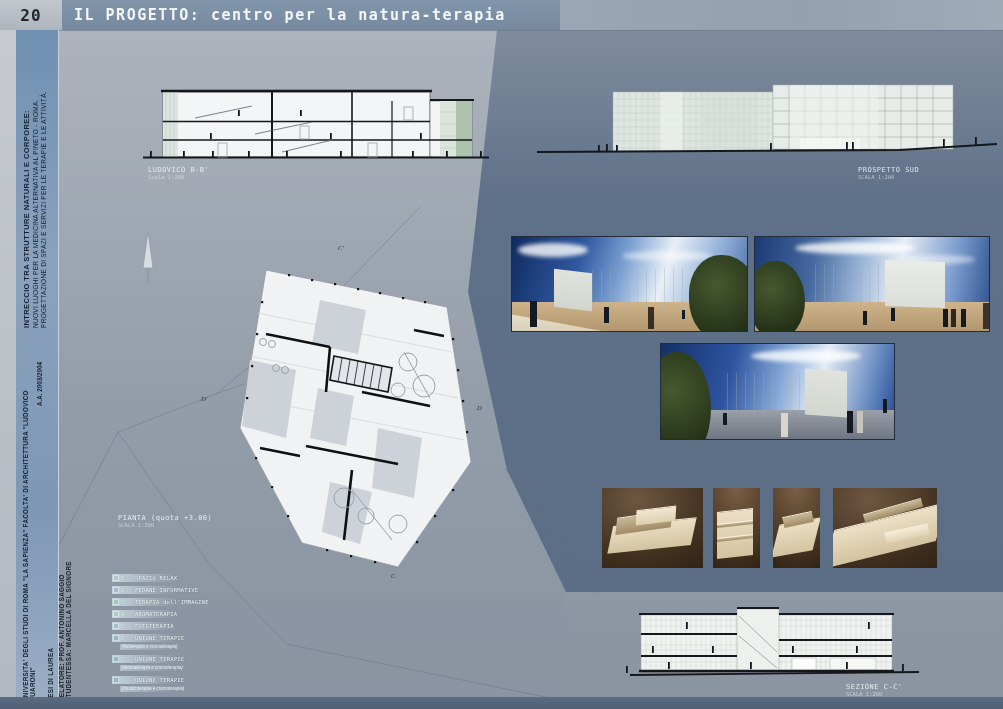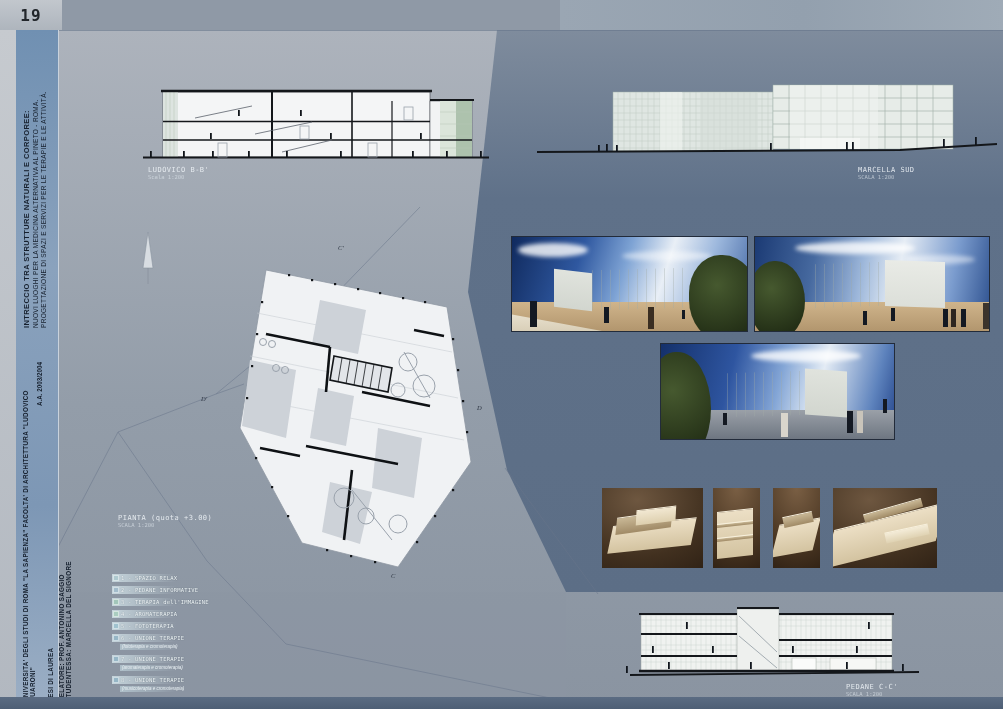--- a/index.html
+++ b/index.html
@@ -96,21 +96,24 @@
     <g stroke="#68758a" stroke-width="0.8" opacity="0.65" fill="none">
       <path d="M118,432 L216,394 L330,300 L420,207"></path>
       <path d="M118,432 L58,547"></path>
       <path d="M118,432 L207,561 L286,644 L560,700"></path>
       <path d="M505,468 L598,594"></path>
       <path d="M216,394 L244,384"></path>
     </g>
   </svg>
 
   <div class="abs hdr-num">
-    <span>19</span>
+    <span>20</span>
+  </div>
+  <div class="abs hdr-bar">
+    <span>IL PROGETTO: centro per la natura-terapia</span>
   </div>
   <div class="abs hdr-rest"></div>
   <div class="abs hdr-edge"></div>
 
   <div class="abs sb-outer"></div>
   <div class="abs sb-blue"></div>
   <div class="abs rot sb-top">
     <div class="l1">INTRECCIO TRA STRUTTURE NATURALI E CORPOREE:</div>
     <div class="l2">NUOVI LUOGHI PER LA MEDICINA ALTERNATIVA AL PINETO - ROMA.</div>
     <div class="l2">PROGETTAZIONE DI SPAZI E SERVIZI PER LE TERAPIE E LE ATTIVITÀ.</div>
@@ -246,21 +249,21 @@
         <rect x="606" y="144" width="1.8" height="8"></rect>
         <rect x="616" y="145" width="1.8" height="7"></rect>
       <rect x="770" y="143" width="1.8" height="8"></rect>
         <rect x="846" y="142" width="1.8" height="8"></rect>
         <rect x="852" y="142" width="1.8" height="8"></rect>
       <rect x="943" y="139" width="1.8" height="8"></rect>
         <rect x="975" y="137" width="1.8" height="8"></rect>
     </g>
   </svg>
   <div class="abs" style="left:858px;top:166px">
-    <div class="dlabel">MARCELLA SUD</div>
+    <div class="dlabel">PROSPETTO SUD</div>
     <div class="dscale">SCALA 1:200</div>
   </div>
 
   <svg class="abs" style="left:0;top:0" width="1003" height="709" viewBox="0 0 1003 709">
     <polygon points="266,270 447,307 471,462 398,567 302,543 240,428" fill="#f0f2f4" stroke="#8f98a3" stroke-width="0.8"></polygon>
     <g stroke="#c2c8cf" stroke-width="0.5" fill="none">
       <path d="M257,313 L452,352"></path>
         <path d="M250,356 L458,398"></path>
         <path d="M246,398 L464,440"></path>
     </g>
@@ -497,21 +500,21 @@
       <rect x="792" y="646" width="1.8" height="7"></rect>
         <rect x="856" y="646" width="1.8" height="7"></rect>
       <rect x="668" y="662" width="1.8" height="7"></rect>
         <rect x="750" y="662" width="1.8" height="7"></rect>
       <rect x="846" y="662" width="1.8" height="7"></rect>
       <rect x="626" y="666" width="1.8" height="7"></rect>
         <rect x="902" y="664" width="1.8" height="7"></rect>
     </g>
   </svg>
   <div class="abs" style="left:846px;top:683px">
-    <div class="dlabel">PEDANE C-C'</div>
+    <div class="dlabel">SEZIONE C-C'</div>
     <div class="dscale">SCALA 1:200</div>
   </div>
 
   <div class="abs" style="left:112px;top:574px;width:64px;">
       <div class="lg-row">
         <span class="lg-chip" style="background: rgb(174, 201, 207);"></span>
         <span class="lg-text">1 - SPAZIO RELAX</span>
       </div>
       <div class="lg-row">
         <span class="lg-chip" style="background: rgb(163, 188, 203);"></span>

